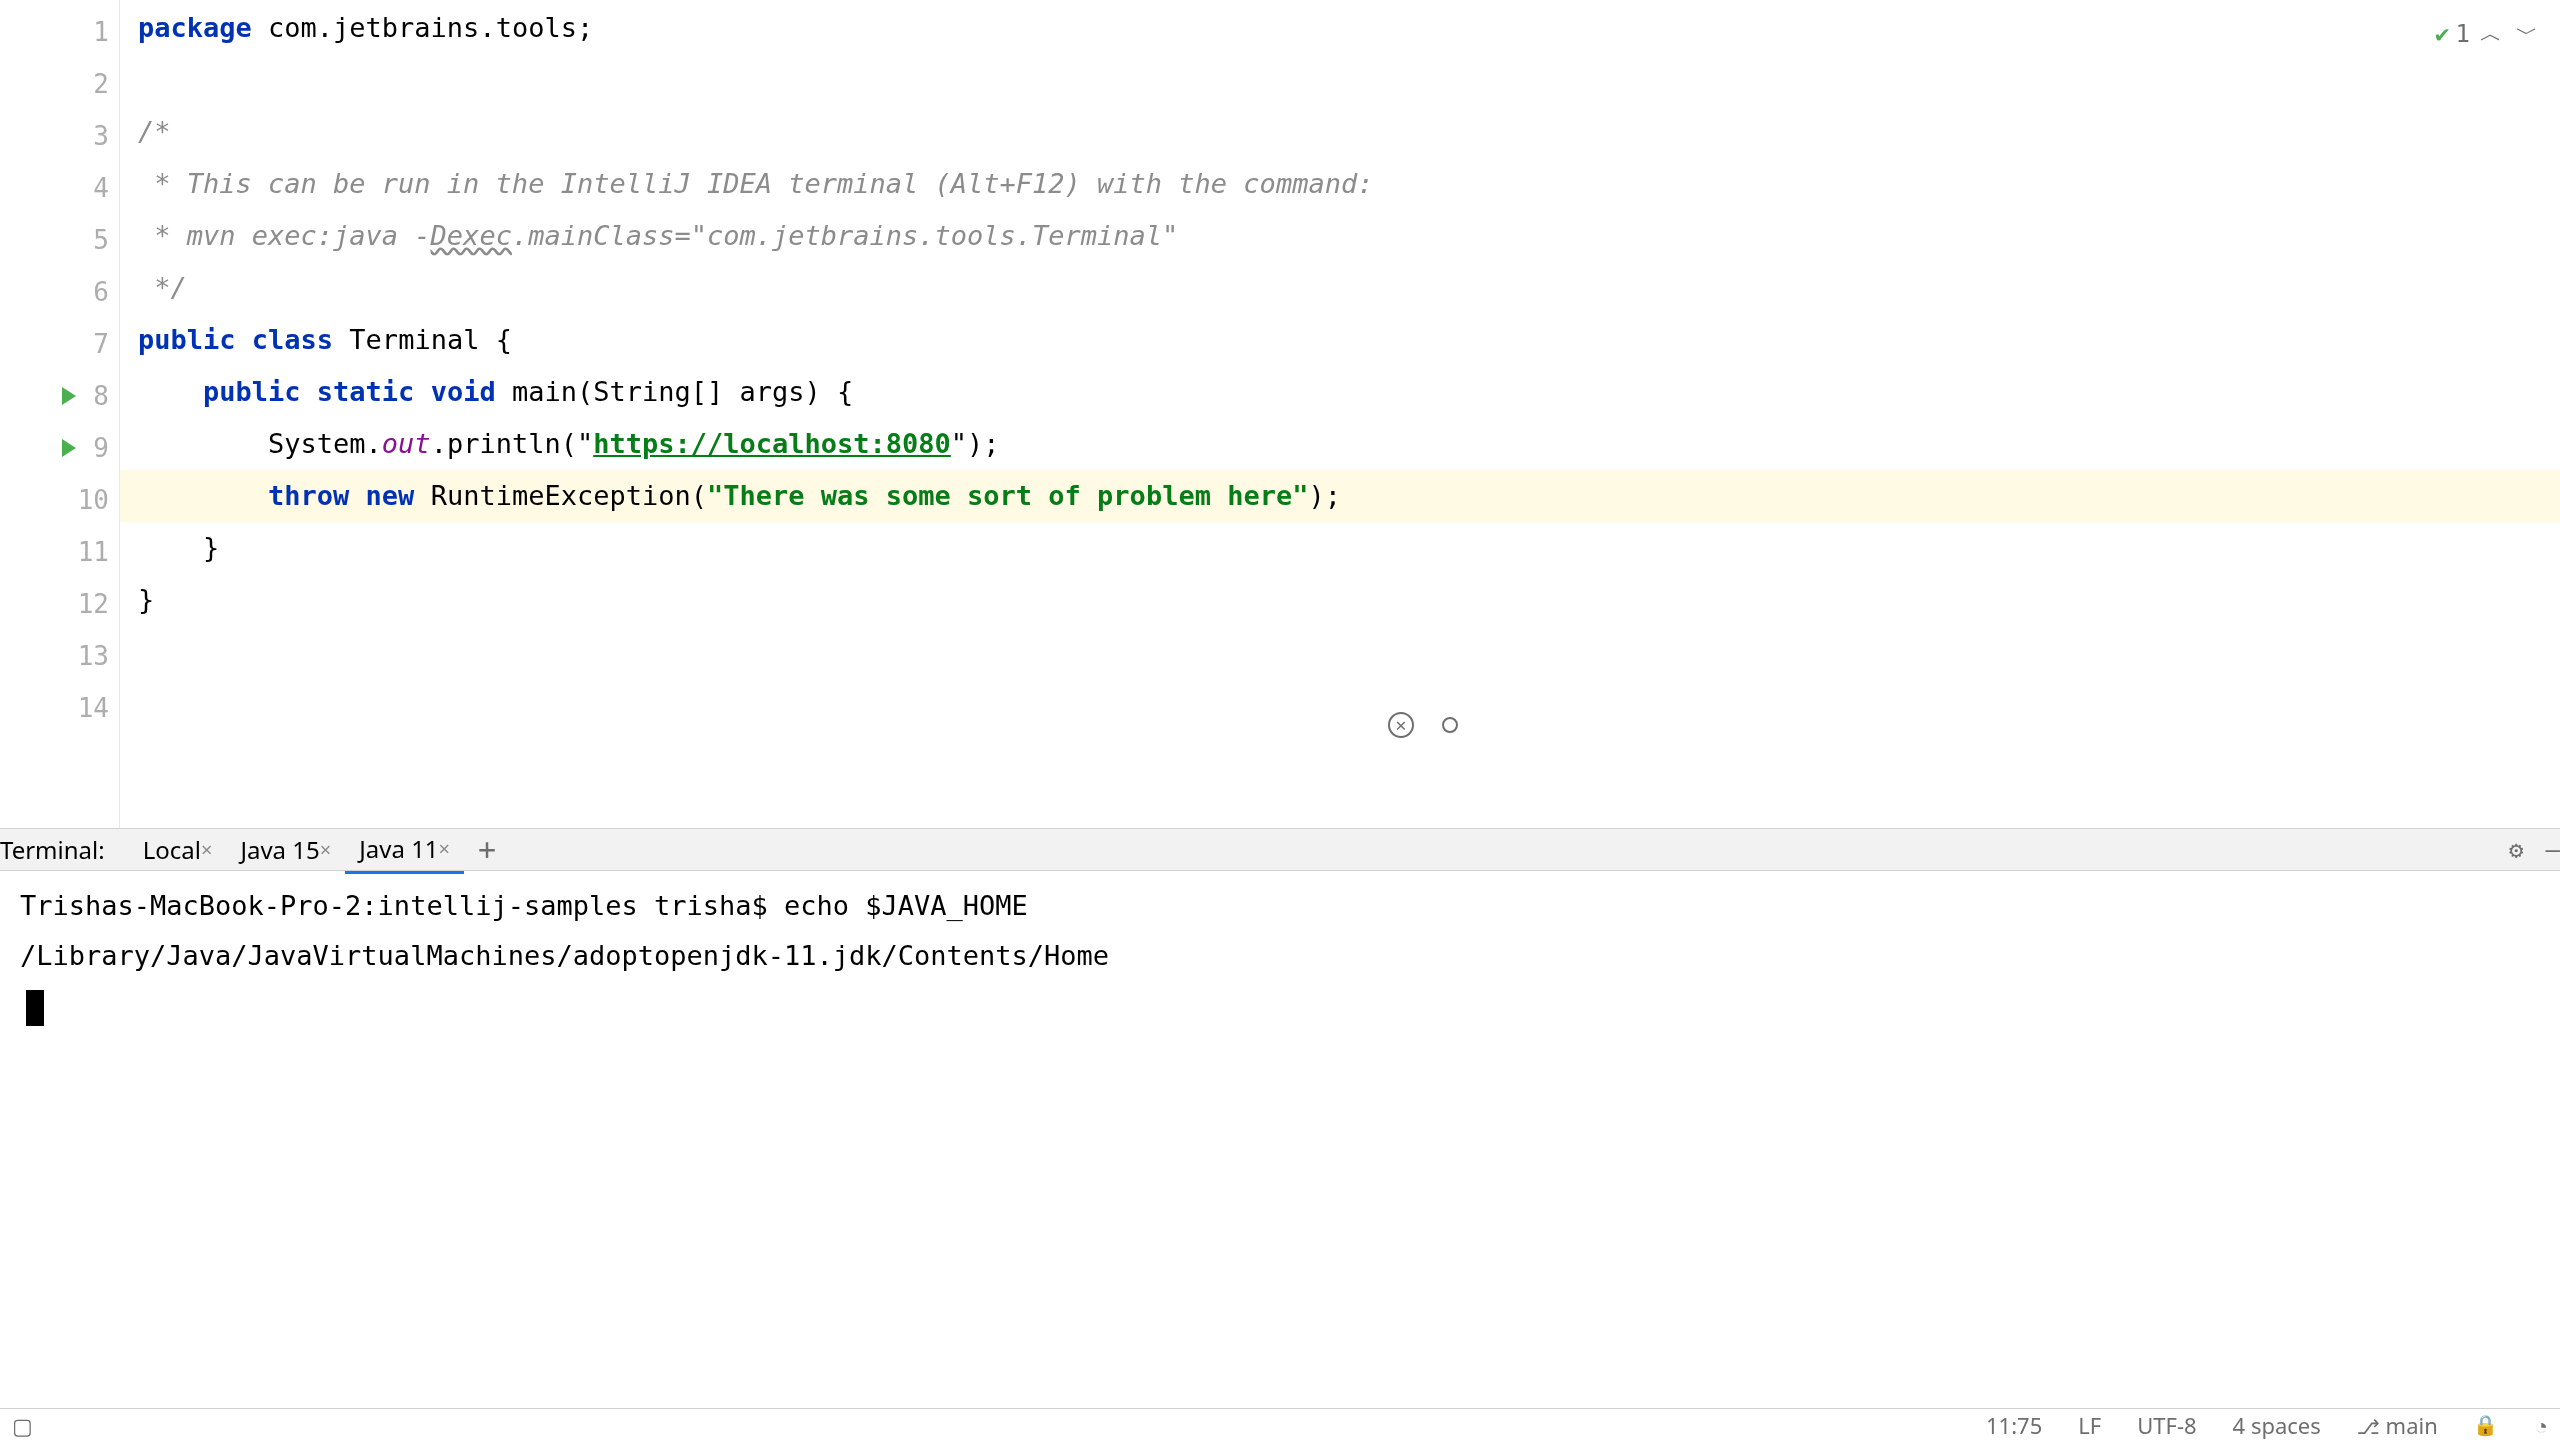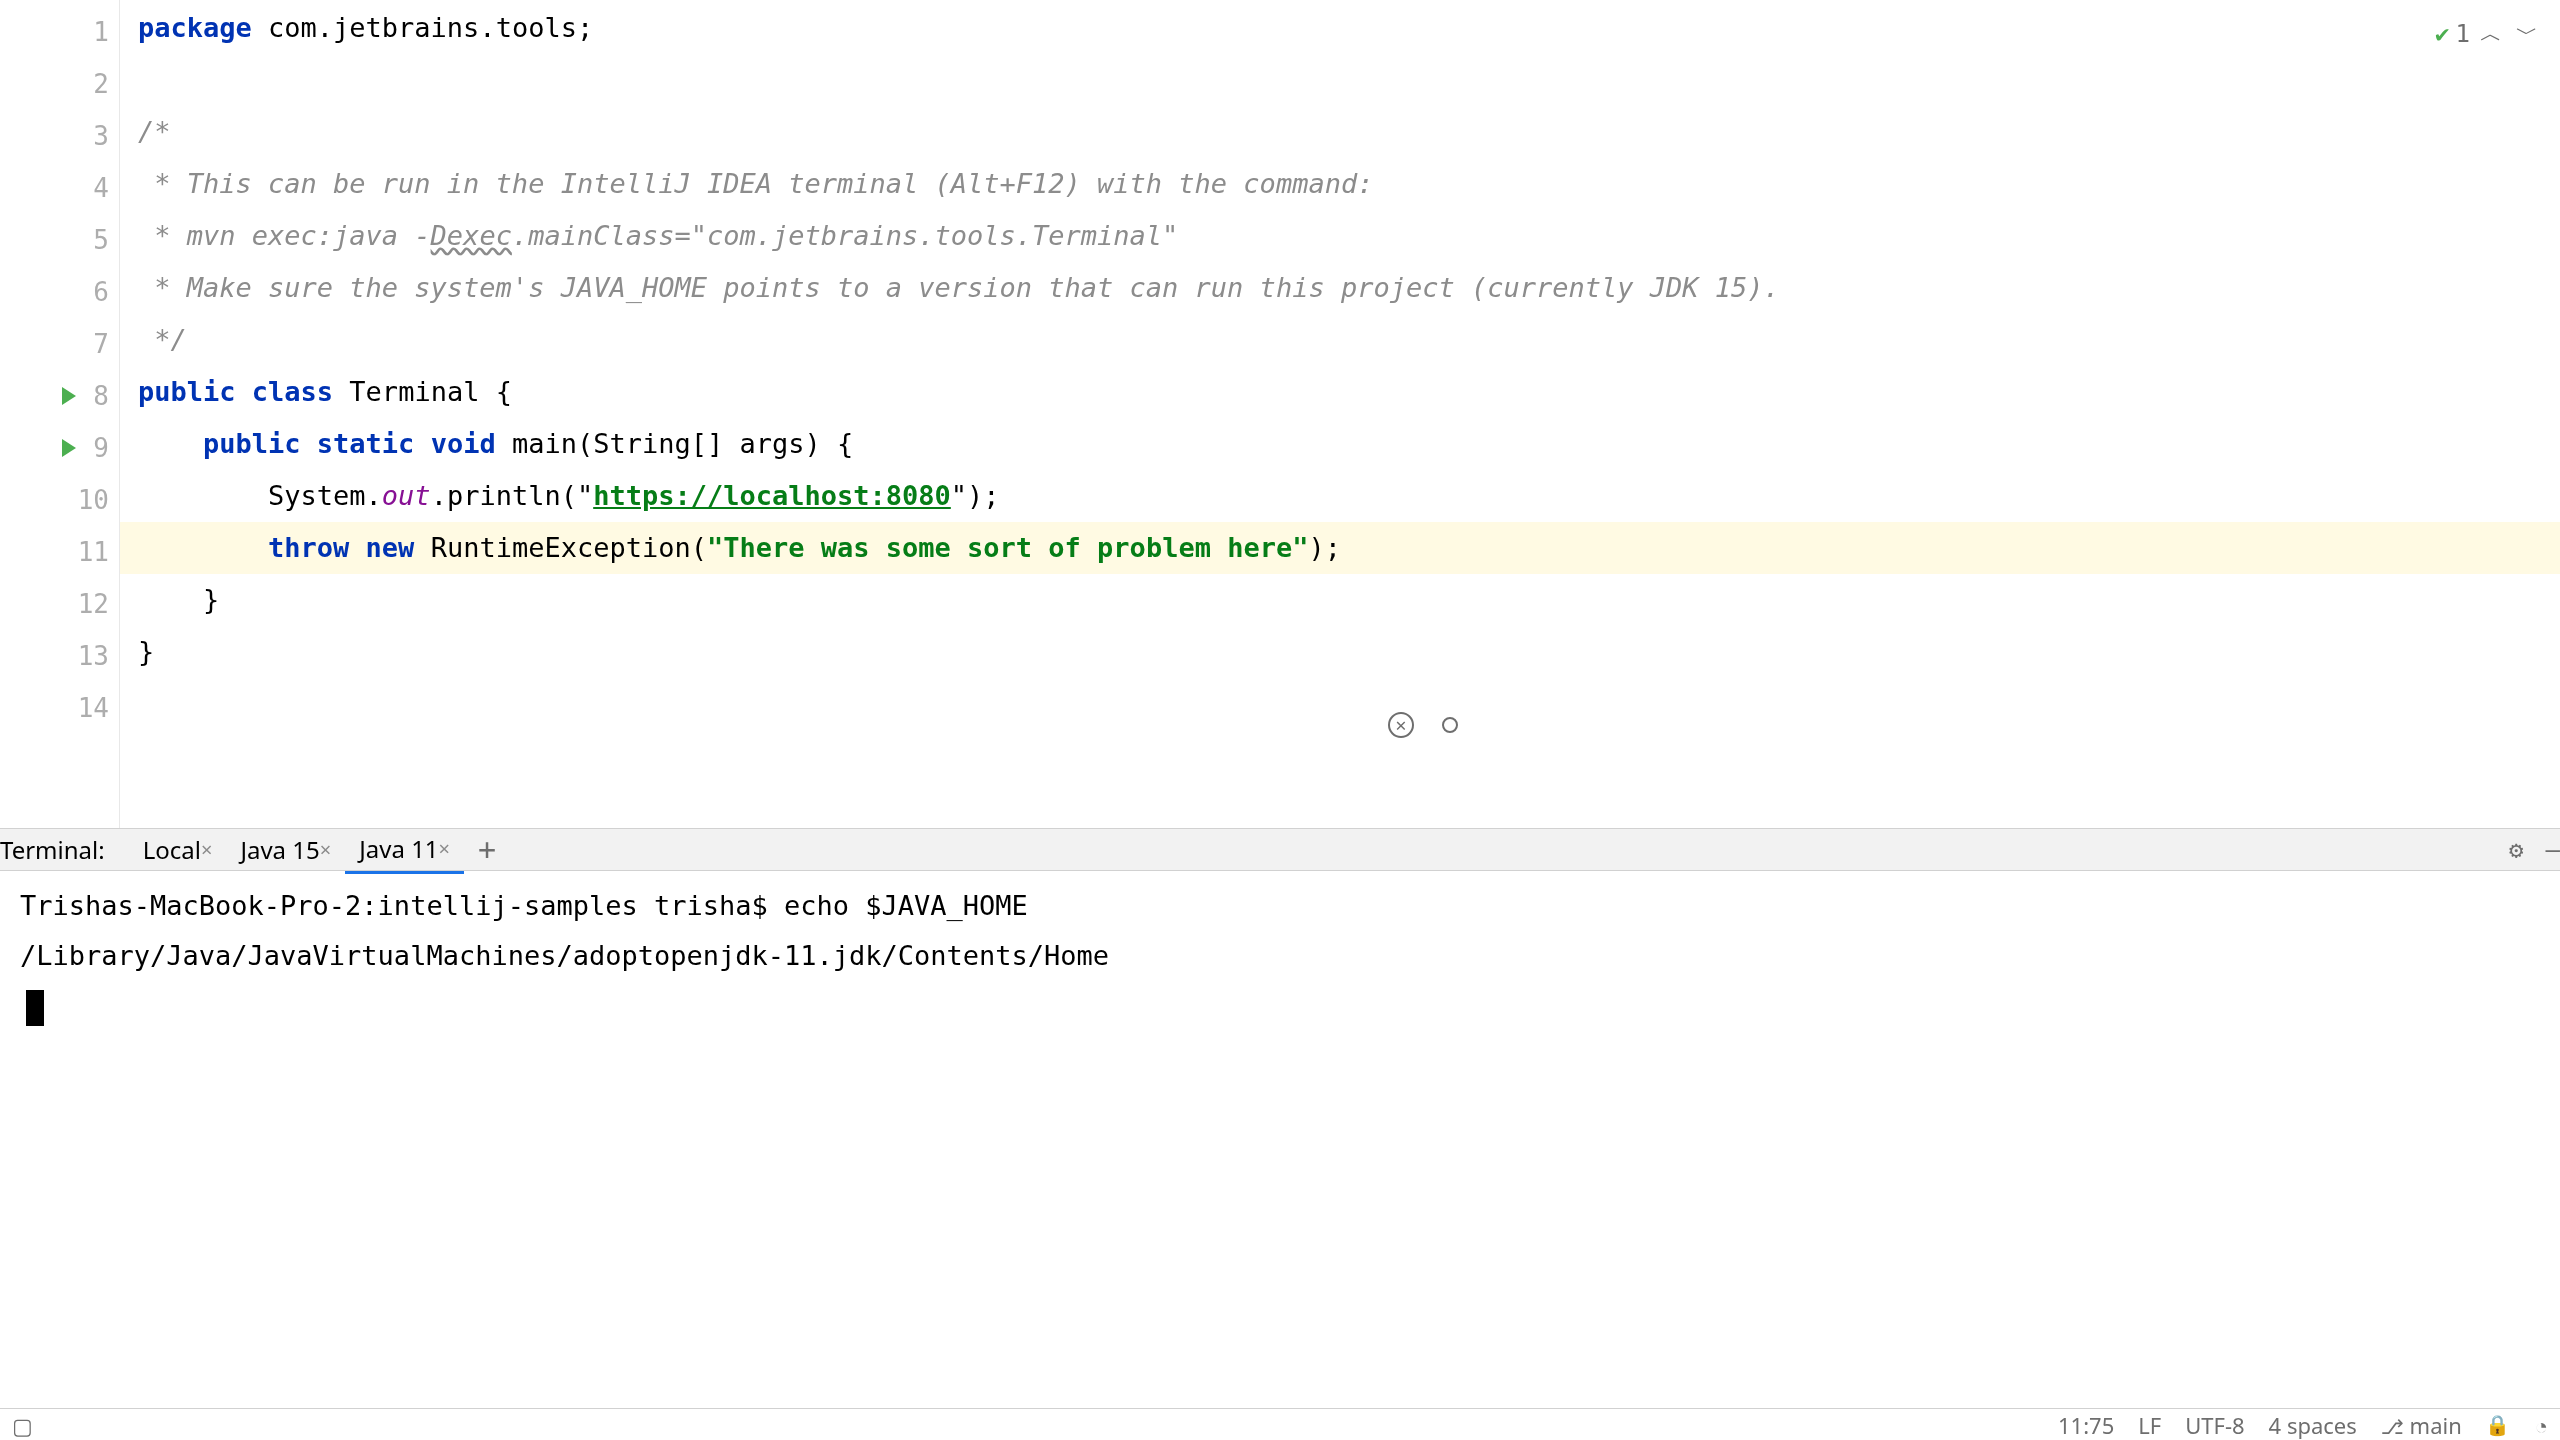--- a/index.html
+++ b/index.html
@@ -44,21 +44,21 @@
   .tab-add { font-size: 30px; color: #6e6e6e; padding: 0 14px; cursor: pointer; }
   .term-header-right { margin-left: auto; display: flex; gap: 22px; align-items: center; }
   .gear-icon, .minimize-icon { color: #6e6e6e; font-size: 24px; cursor: pointer; }
   
   .terminal-content { flex: 1; padding: 10px 20px; font-size: 27px; line-height: 50px; font-family: 'Menlo', monospace; color: #000; }
   .term-line { white-space: pre; }
   .cursor-block { display: inline-block; width: 18px; height: 36px; background: #000; vertical-align: middle; margin-left: 6px; }
   
   .status-bar { height: 32px; border-top: 1px solid #d1d1d1; display: flex; align-items: center; padding: 0 12px; font-size: 22px; color: #6e6e6e; font-family: -apple-system, system-ui, sans-serif; }
   .status-left { display: flex; align-items: center; }
-  .status-right { margin-left: auto; display: flex; gap: 24px; align-items: center; }
+  .status-right { margin-left: auto; display: flex; gap: 36px; align-items: center; }
   .status-item { cursor: pointer; }
   .branch-icon { font-size: 20px; }
   .lock-icon { font-size: 20px; }
 </style>
 </head>
 <body>
 
 <div class="editor-area">
   <div class="gutter">
     <div class="gutter-row">
@@ -106,21 +106,20 @@
         <span class="line-num">14</span>
       </div>
   </div>
 
   <div class="code-area">
     <div class="code-line"><span class="kw">package</span><span class="pkg-name"> com.jetbrains.tools;</span></div>
     <div class="code-line"></div>
     <div class="code-line"><span class="comment">/*</span></div>
     <div class="code-line"><span class="comment"> * This can be run in the IntelliJ IDEA terminal (Alt+F12) with the command:</span></div>
     <div class="code-line"><span class="comment"> * mvn exec:java -</span><span class="comment wavy-underline">Dexec</span><span class="comment">.mainClass="com.jetbrains.tools.Terminal"</span></div>
-    <div class="code-line"><span class="comment"> * Make sure the system's JAVA_HOME points to a version that can run this project (currently JDK 15).</span></div>
     <div class="code-line"><span class="comment"> */</span></div>
     <div class="code-line"><span class="kw">public</span><span> </span><span class="kw">class</span><span> </span><span class="class-name">Terminal</span><span class="plain"> {</span></div>
     <div class="code-line"><span>    </span><span class="kw">public</span><span> </span><span class="kw">static</span><span> </span><span class="kw">void</span><span class="plain"> main(String[] args) {</span></div>
     <div class="code-line"><span>        </span><span class="plain">System.</span><span class="static-field">out</span><span class="plain">.println("</span><span class="url-link">https://localhost:8080</span><span class="plain">");</span></div>
     <div class="code-line highlighted"><span>        </span><span class="kw">throw</span><span> </span><span class="kw">new</span><span class="plain"> RuntimeException(</span><span class="str">"There was some sort of problem here"</span><span class="plain">);</span></div>
     <div class="code-line"><span>    </span><span class="plain">}</span></div>
     <div class="code-line"><span class="plain">}</span></div>
     <div class="code-line"></div>
 
     <div class="inspection-widget">

